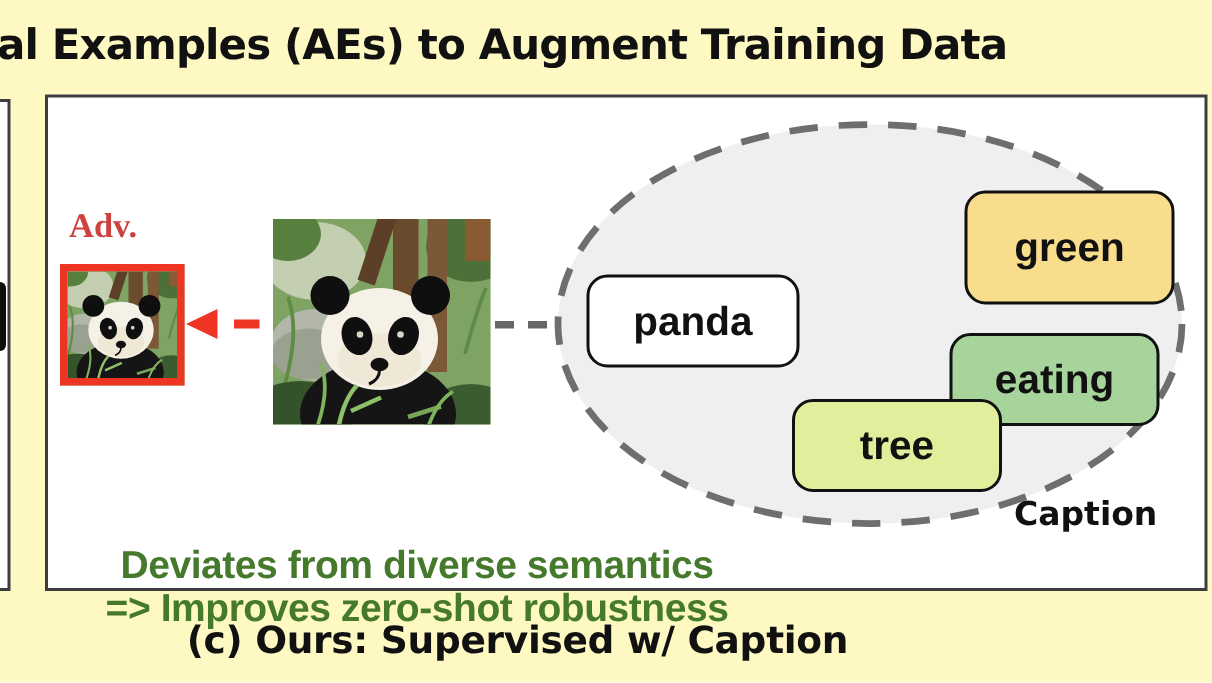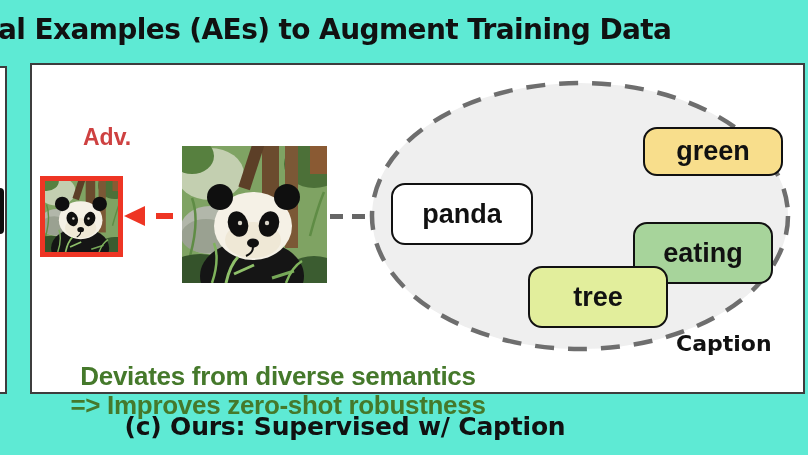--- a/index.html
+++ b/index.html
@@ -1,19 +1,19 @@
 <!DOCTYPE html>
 <html><head>
 <meta charset="utf-8">
 <style>
   * { margin:0; padding:0; box-sizing:border-box; }
   html,body { background:#ffffff; }
   .canvas {
     position:relative; width:808px; height:455px; overflow:hidden;
-    background:#5eead4; font-family:"Liberation Sans", sans-serif;
+    background:#fef9c3; font-family:"Liberation Sans", sans-serif;
   }
 
   .fig-title {
     position:absolute; left:-2px; top:13px; font-size:28px; letter-spacing:-0.6px;
     color:#111; white-space:nowrap; font-family:"DejaVu Sans", sans-serif; font-weight:bold;
   }
 
   .left-panel {
     position:absolute; left:-26px; top:66px; width:33px; height:328px;
     border:2.5px solid #3d3d3d; background:#fff;
@@ -22,22 +22,22 @@
     position:absolute; right:1px; top:120px; width:22px; height:46px;
     background:#0d0d0d; border-radius:0 4px 4px 0;
   }
 
   .main-panel {
     position:absolute; left:30px; top:63px; width:775px; height:331px;
     border:2.5px solid #3d3d3d; background:#fff;
   }
 
   .adv-label {
-    position:absolute; left:46px; top:124px; font-size:23px;
-    font-family:Liberation Sans, sans-serif; font-weight:bold;margin-left:37px;
+    position:absolute; left:46px; top:138px; font-size:23px;
+    font-family:Liberation Serif, serif; font-weight:bold;
   }
   .orig-label {
     position:absolute; left:213px; top:110px; font-size:24px; color:#111;
     font-family:"DejaVu Sans", sans-serif; font-weight:bold;
   }
 
   .adv-image {
     position:absolute; left:40px; top:176px; width:83px; height:81px;
     border:5px solid #EE3524; overflow:hidden; background:#7FA363;
   }
@@ -63,21 +63,21 @@
   }
 
   .semantic-ellipse { position:absolute; left:368px; top:79px; width:424px; height:274px; }
 
   .word-chip {
     position:absolute; display:flex; align-items:center; justify-content:center;
     border:2.5px solid #111; border-radius:14px; font-size:27px; font-weight:bold;
     color:#111; font-family:"Liberation Sans", sans-serif;
   }
   .chip-bamboo { left:455px; top:102px; width:165px; height:64px; }
-  .chip-green  { left:643px; top:127px; width:140px; height:49px; }
+  .chip-green  { left:643px; top:127px; width:140px; height:76px; }
   .chip-panda  { left:391px; top:183px; width:142px; height:62px; }
   .chip-eating { left:633px; top:222px; width:140px; height:62px; }
   .chip-tree   { left:480px; top:266px; width:140px; height:62px;margin-left:48px; }
 
   .caption-label {
     position:absolute; left:676px; top:331px; font-size:22px; color:#111;
     font-family:"DejaVu Sans", sans-serif; font-weight:bold;
   }
 
   .green-note {

